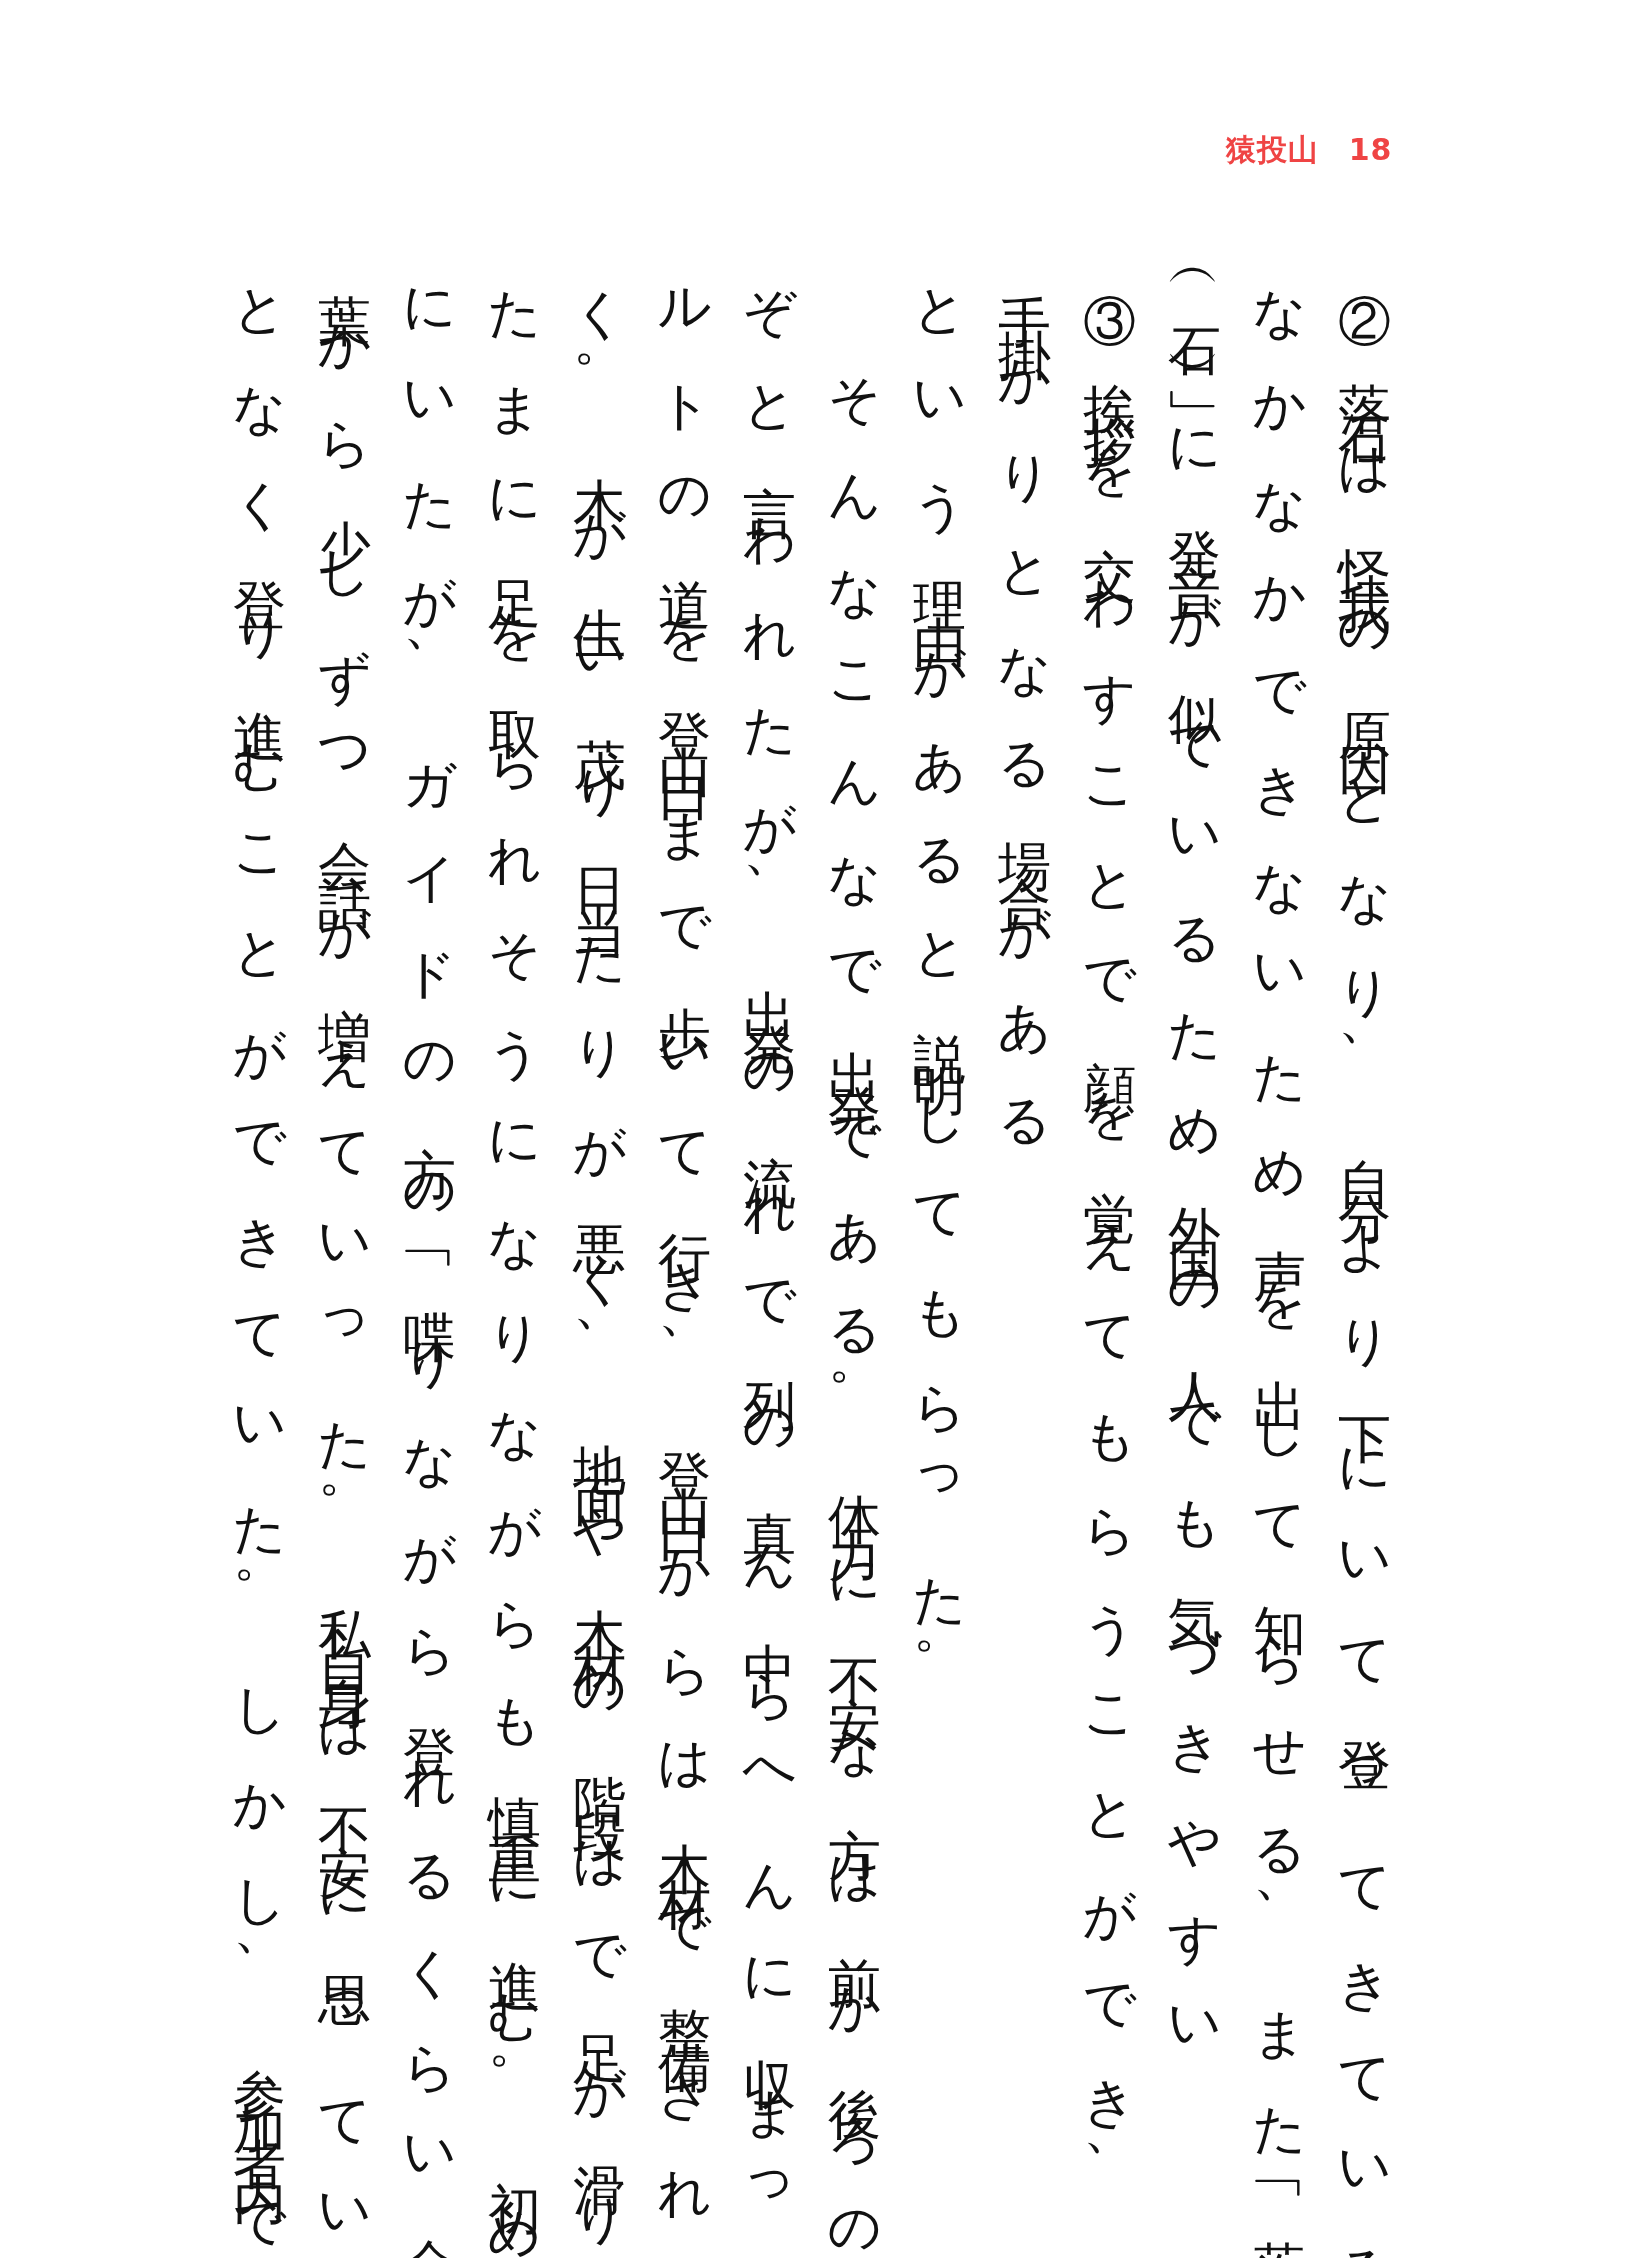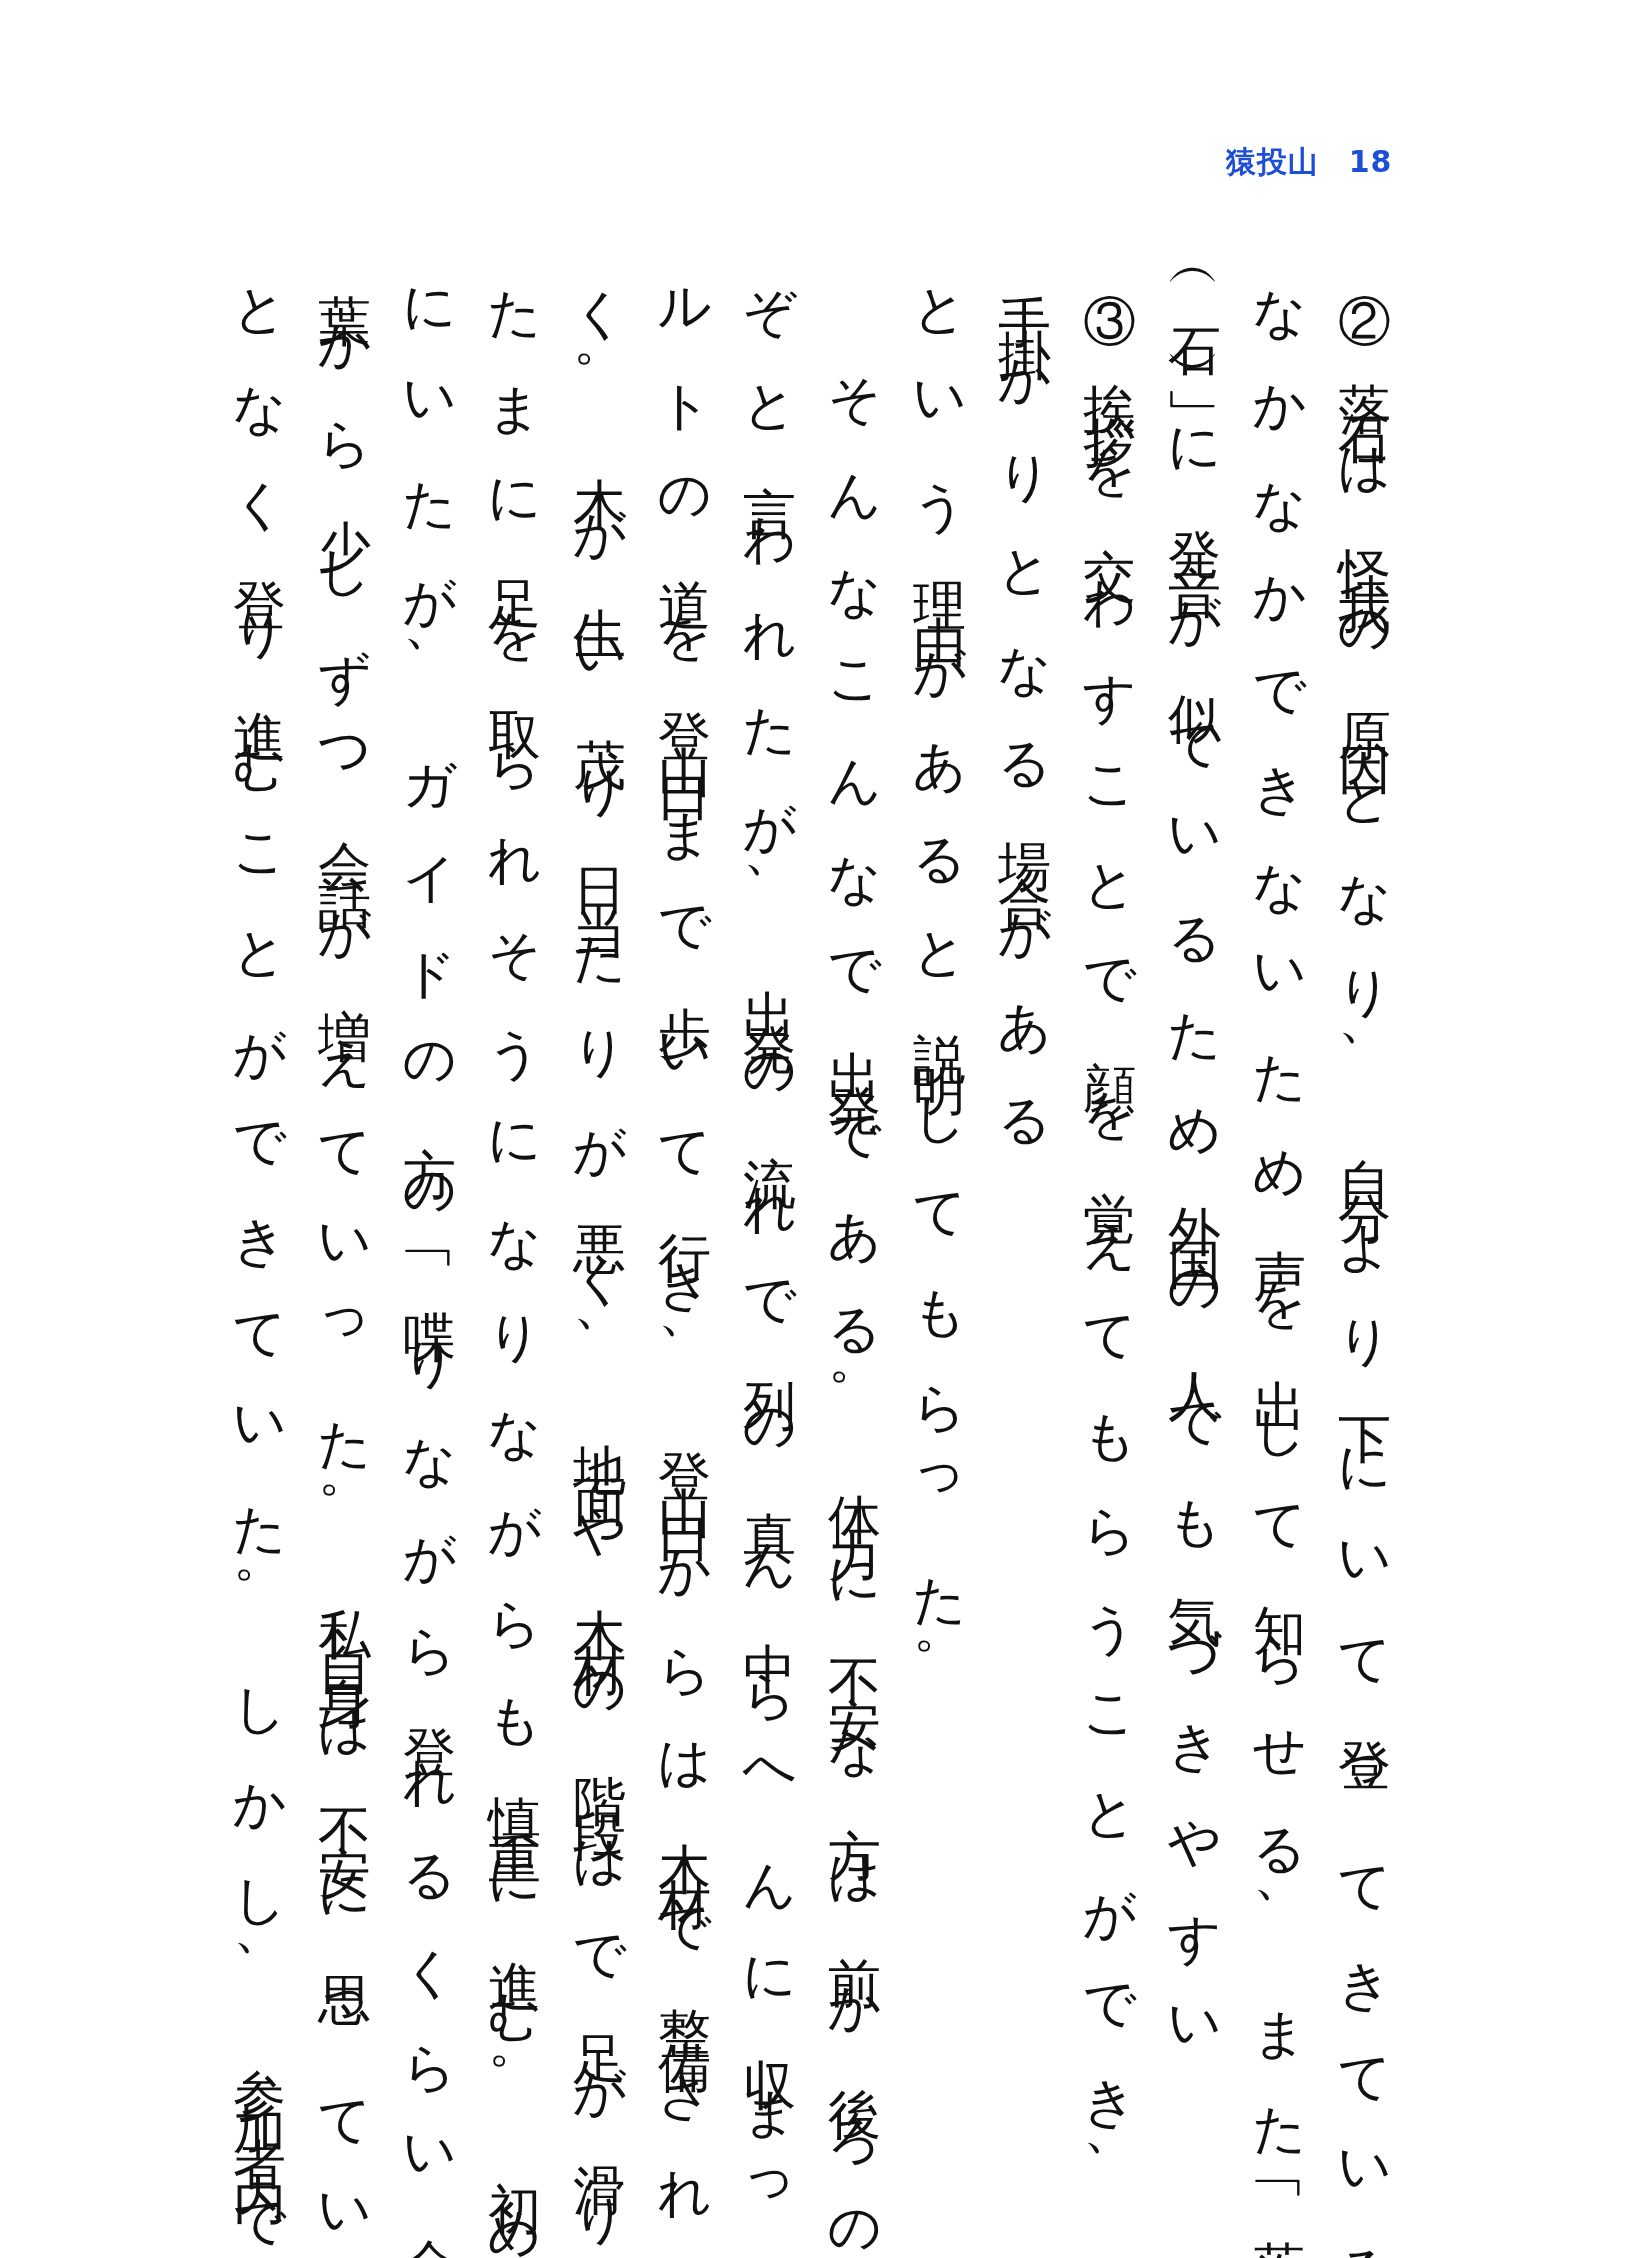--- a/index.html
+++ b/index.html
@@ -1,21 +1,21 @@
 <!DOCTYPE html>
 <html style="font-size:14px"><head>
 <meta charset="utf-8">
 <style>
   html, body { margin: 0; padding: 0; background: #ffffff; }
   body { width: 1629px; height: 2258px; position: relative; overflow: hidden; }
   .page { position: absolute; left: 0; top: 0; width: 1629px; height: 2258px; background: #fff; }
   .header {
-    position: absolute; top: 142px; left: 1226px;
+    position: absolute; top: 130px; left: 1226px;
     font-family: "DejaVu Sans", sans-serif; font-weight: bold;
-    font-size: 30px; color: #1d4ed8; letter-spacing: 0.9px; white-space: nowrap; text-align: center;
+    font-size: 30px; color: #ef4444; letter-spacing: 0.9px; white-space: nowrap; text-align: center;
   }
   .header .num { margin-left: 30px; }
   .body-text {
     position: absolute; top: 252px; right: 221px;
     height: 1791px;
     writing-mode: vertical-rl;
     font-family: "DejaVu Serif", serif;
     font-size: 53px;
     line-height: 85px;
     letter-spacing: 35px;

